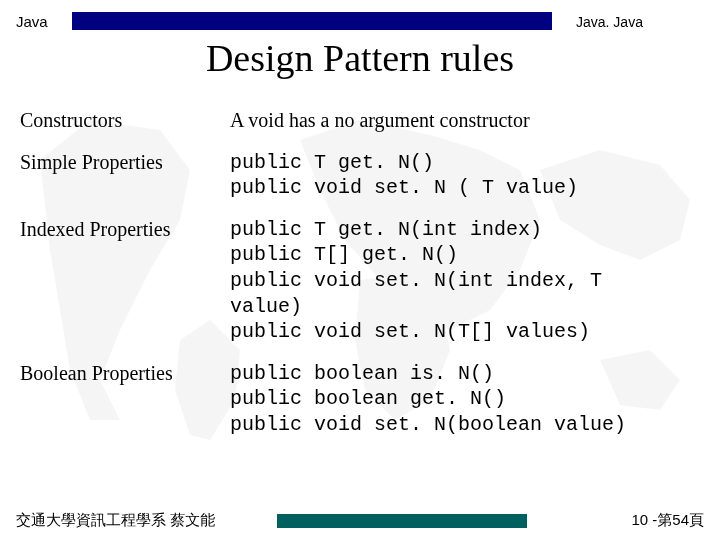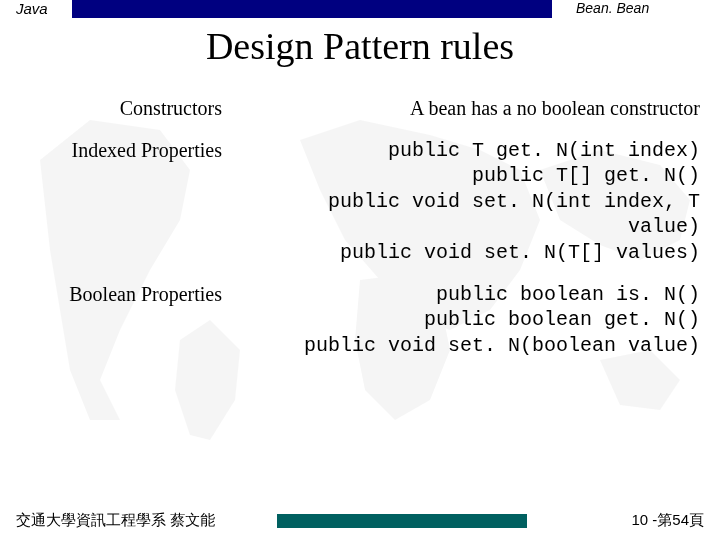--- a/index.html
+++ b/index.html
@@ -16,23 +16,22 @@
       width: 720px;
       height: 380px;
       opacity: 0.08;
       pointer-events: none;
       z-index: 0;
     }
     .bg-map svg { width: 100%; height: 100%; }
     .content { position: relative; z-index: 1; }
     .header {
       display: flex;
-      align-items: flex-start;
-      padding: 0 16px 4px 16px;
-      font-style: italic;
+      align-items: flex-end;
+      padding: 12px 16px 4px 16px;
     }
     .hdr-left {
       font-family: Verdana, Geneva, sans-serif;
       font-size: 15px;
       color: #000;
       width: 56px;
     }
     .hdr-bar {
       height: 18px;
       width: 480px;
@@ -49,21 +48,20 @@
       font-size: 38px;
       font-weight: normal;
       color: #000;
       margin-top: 2px;
       margin-bottom: 22px;
     }
     .rules-table {
       width: 688px;
       margin: 16px 16px;
       border-collapse: collapse;
-      text-align: right;
     }
     .rules-table td {
       vertical-align: top;
       padding: 6px 4px 10px 4px;
       font-size: 20px;
       line-height: 1.28;
     }
     .rules-table td.label {
       width: 210px;
       font-family: "Times New Roman", serif;
@@ -120,30 +118,35 @@
       <path d="M540 90 L600 70 L660 85 L690 120 L680 160 L640 180 L600 165 L560 140 Z"></path>
       <path d="M600 280 L650 270 L680 300 L660 330 L620 325 Z"></path>
     </g>
   </svg>
 </div>
 
 <div class="content">
   <div class="header">
     <div class="hdr-left">Java</div>
     <div class="hdr-bar"></div>
-    <div class="hdr-right">Bean. Bean</div>
+    <div class="hdr-right">Java. Java</div>
   </div>
 
   <div class="title">Design Pattern rules</div>
 
   <table class="rules-table">
     <tbody id="rules-body">
         <tr>
           <td class="label">Constructors</td>
-          <td class="desc">A bean has a no boolean constructor</td>
+          <td class="desc">A void has a no argument constructor</td>
+        </tr>
+        <tr>
+          <td class="label">Simple Properties</td>
+          <td class="code">public T get. N()
+public void set. N ( T value)</td>
         </tr>
         <tr>
           <td class="label">Indexed Properties</td>
           <td class="code">public T get. N(int index)
 public T[] get. N()
 public void set. N(int index, T
 value)
 public void set. N(T[] values)</td>
         </tr>
         <tr>

